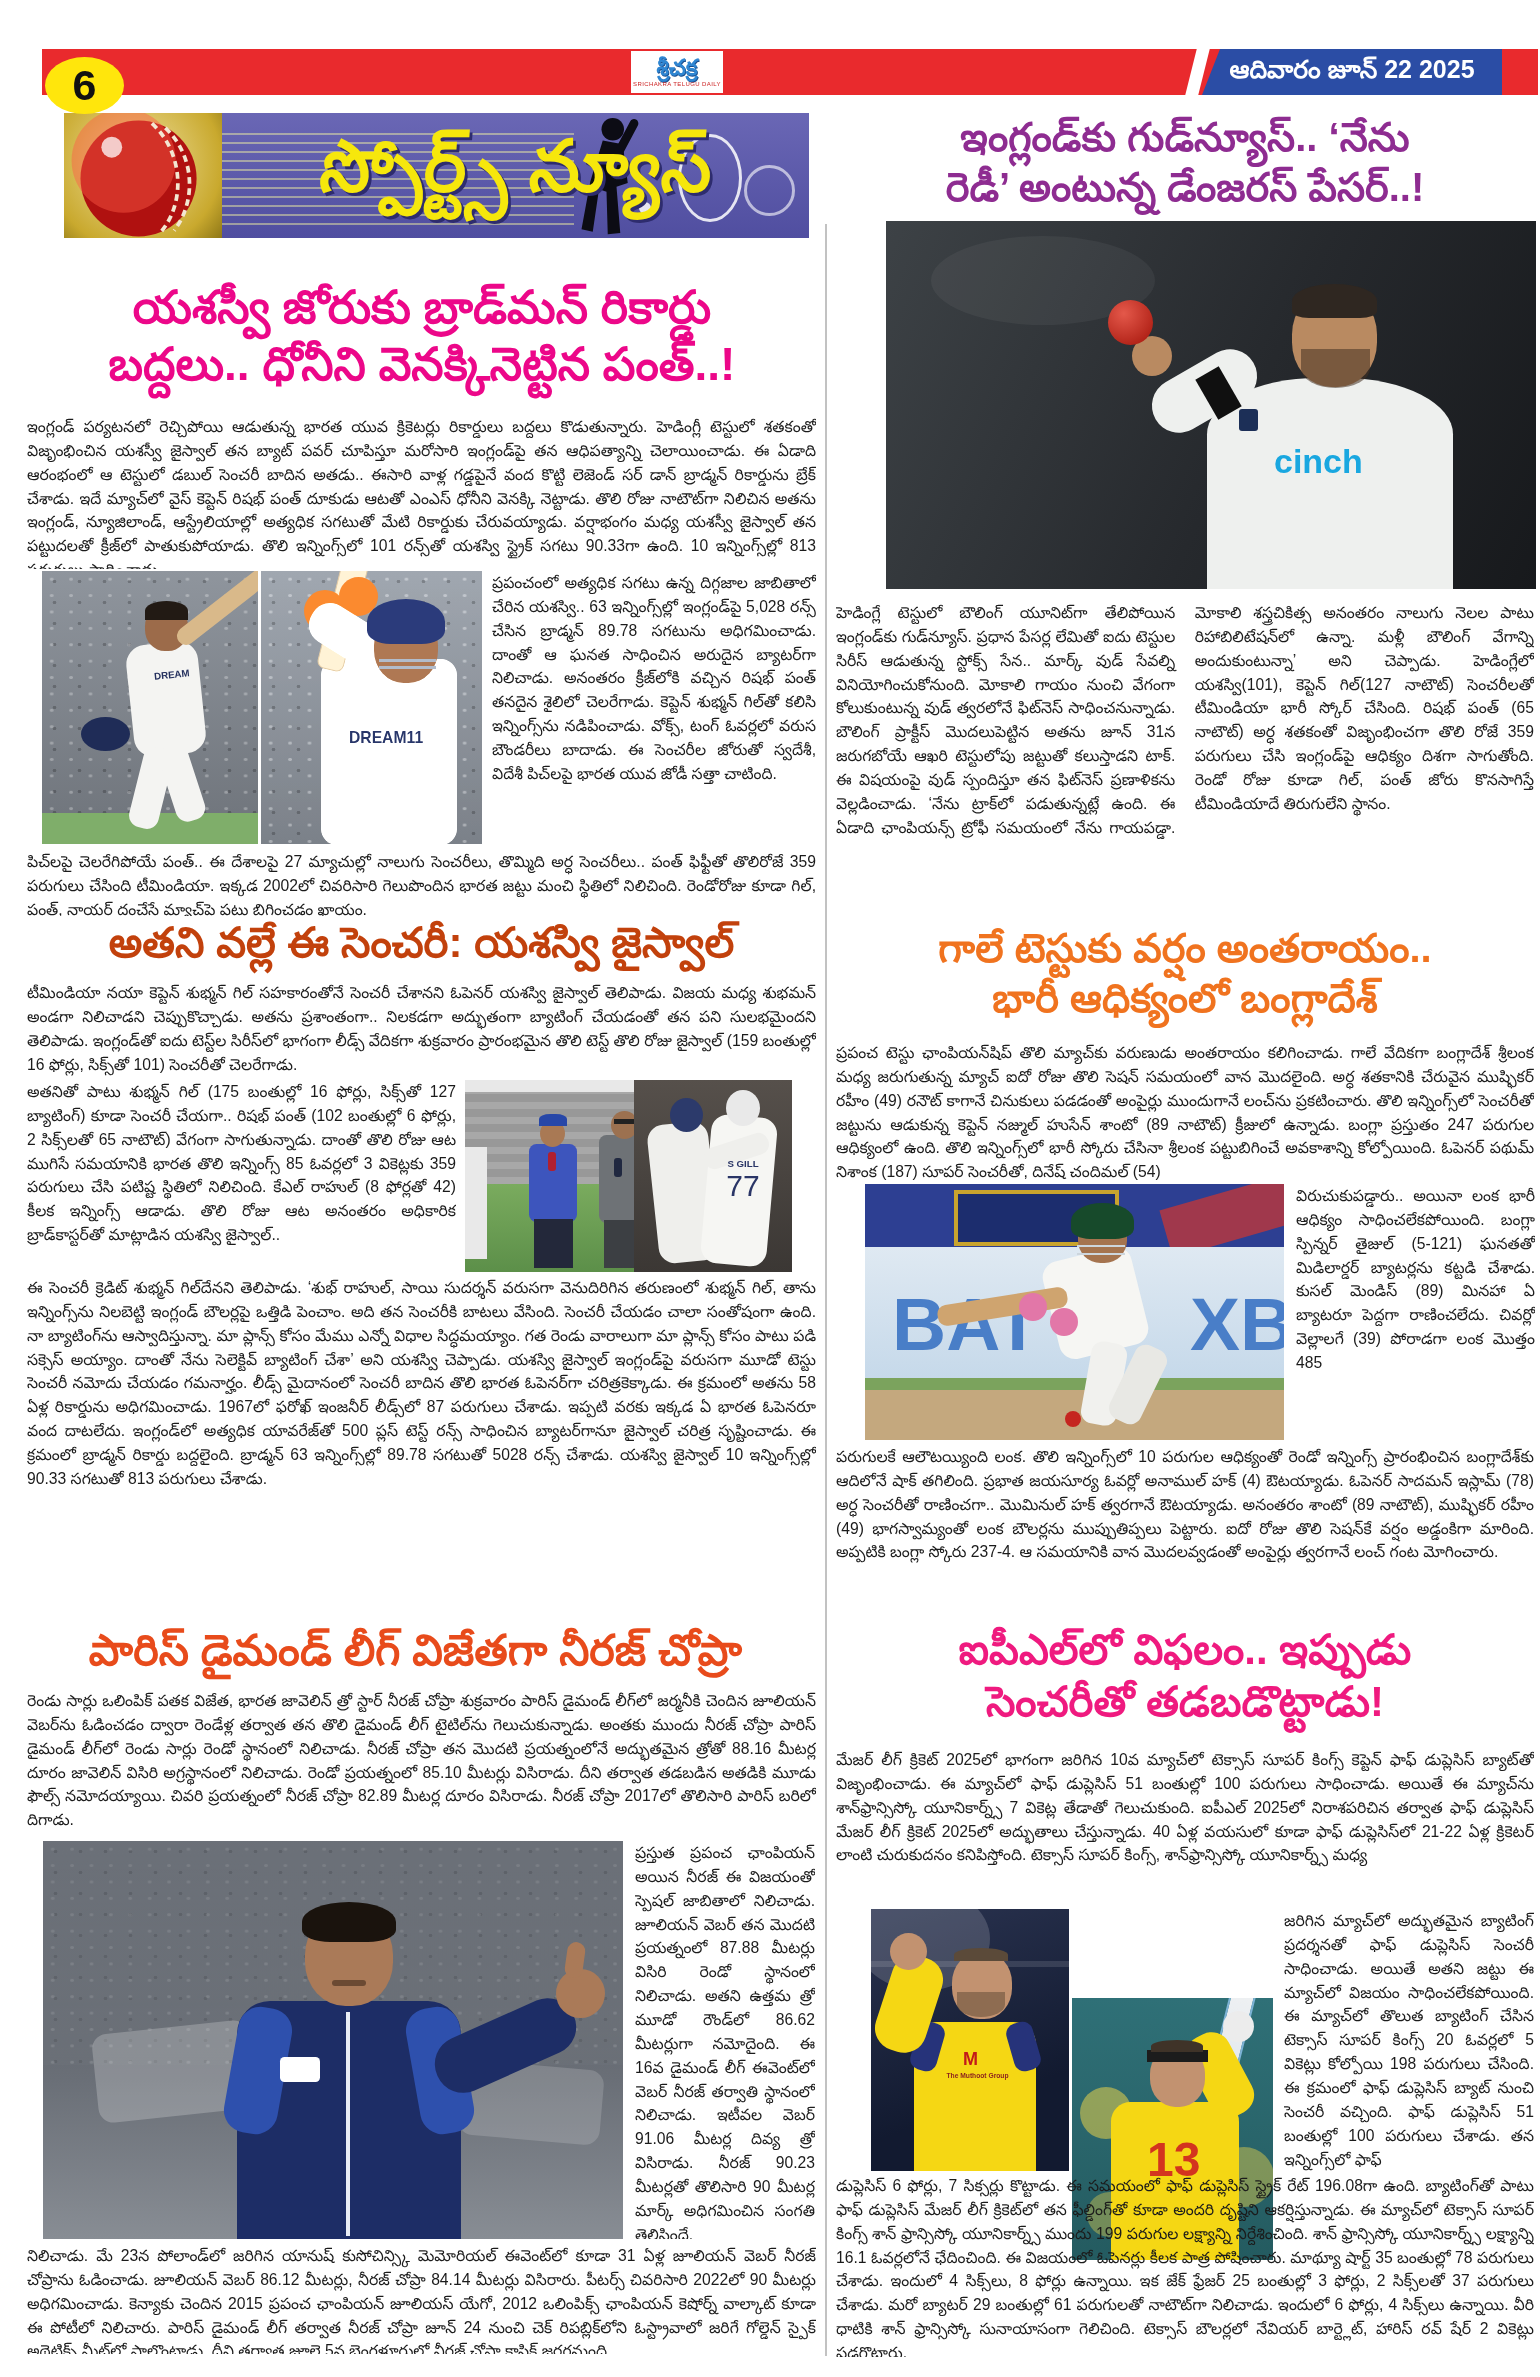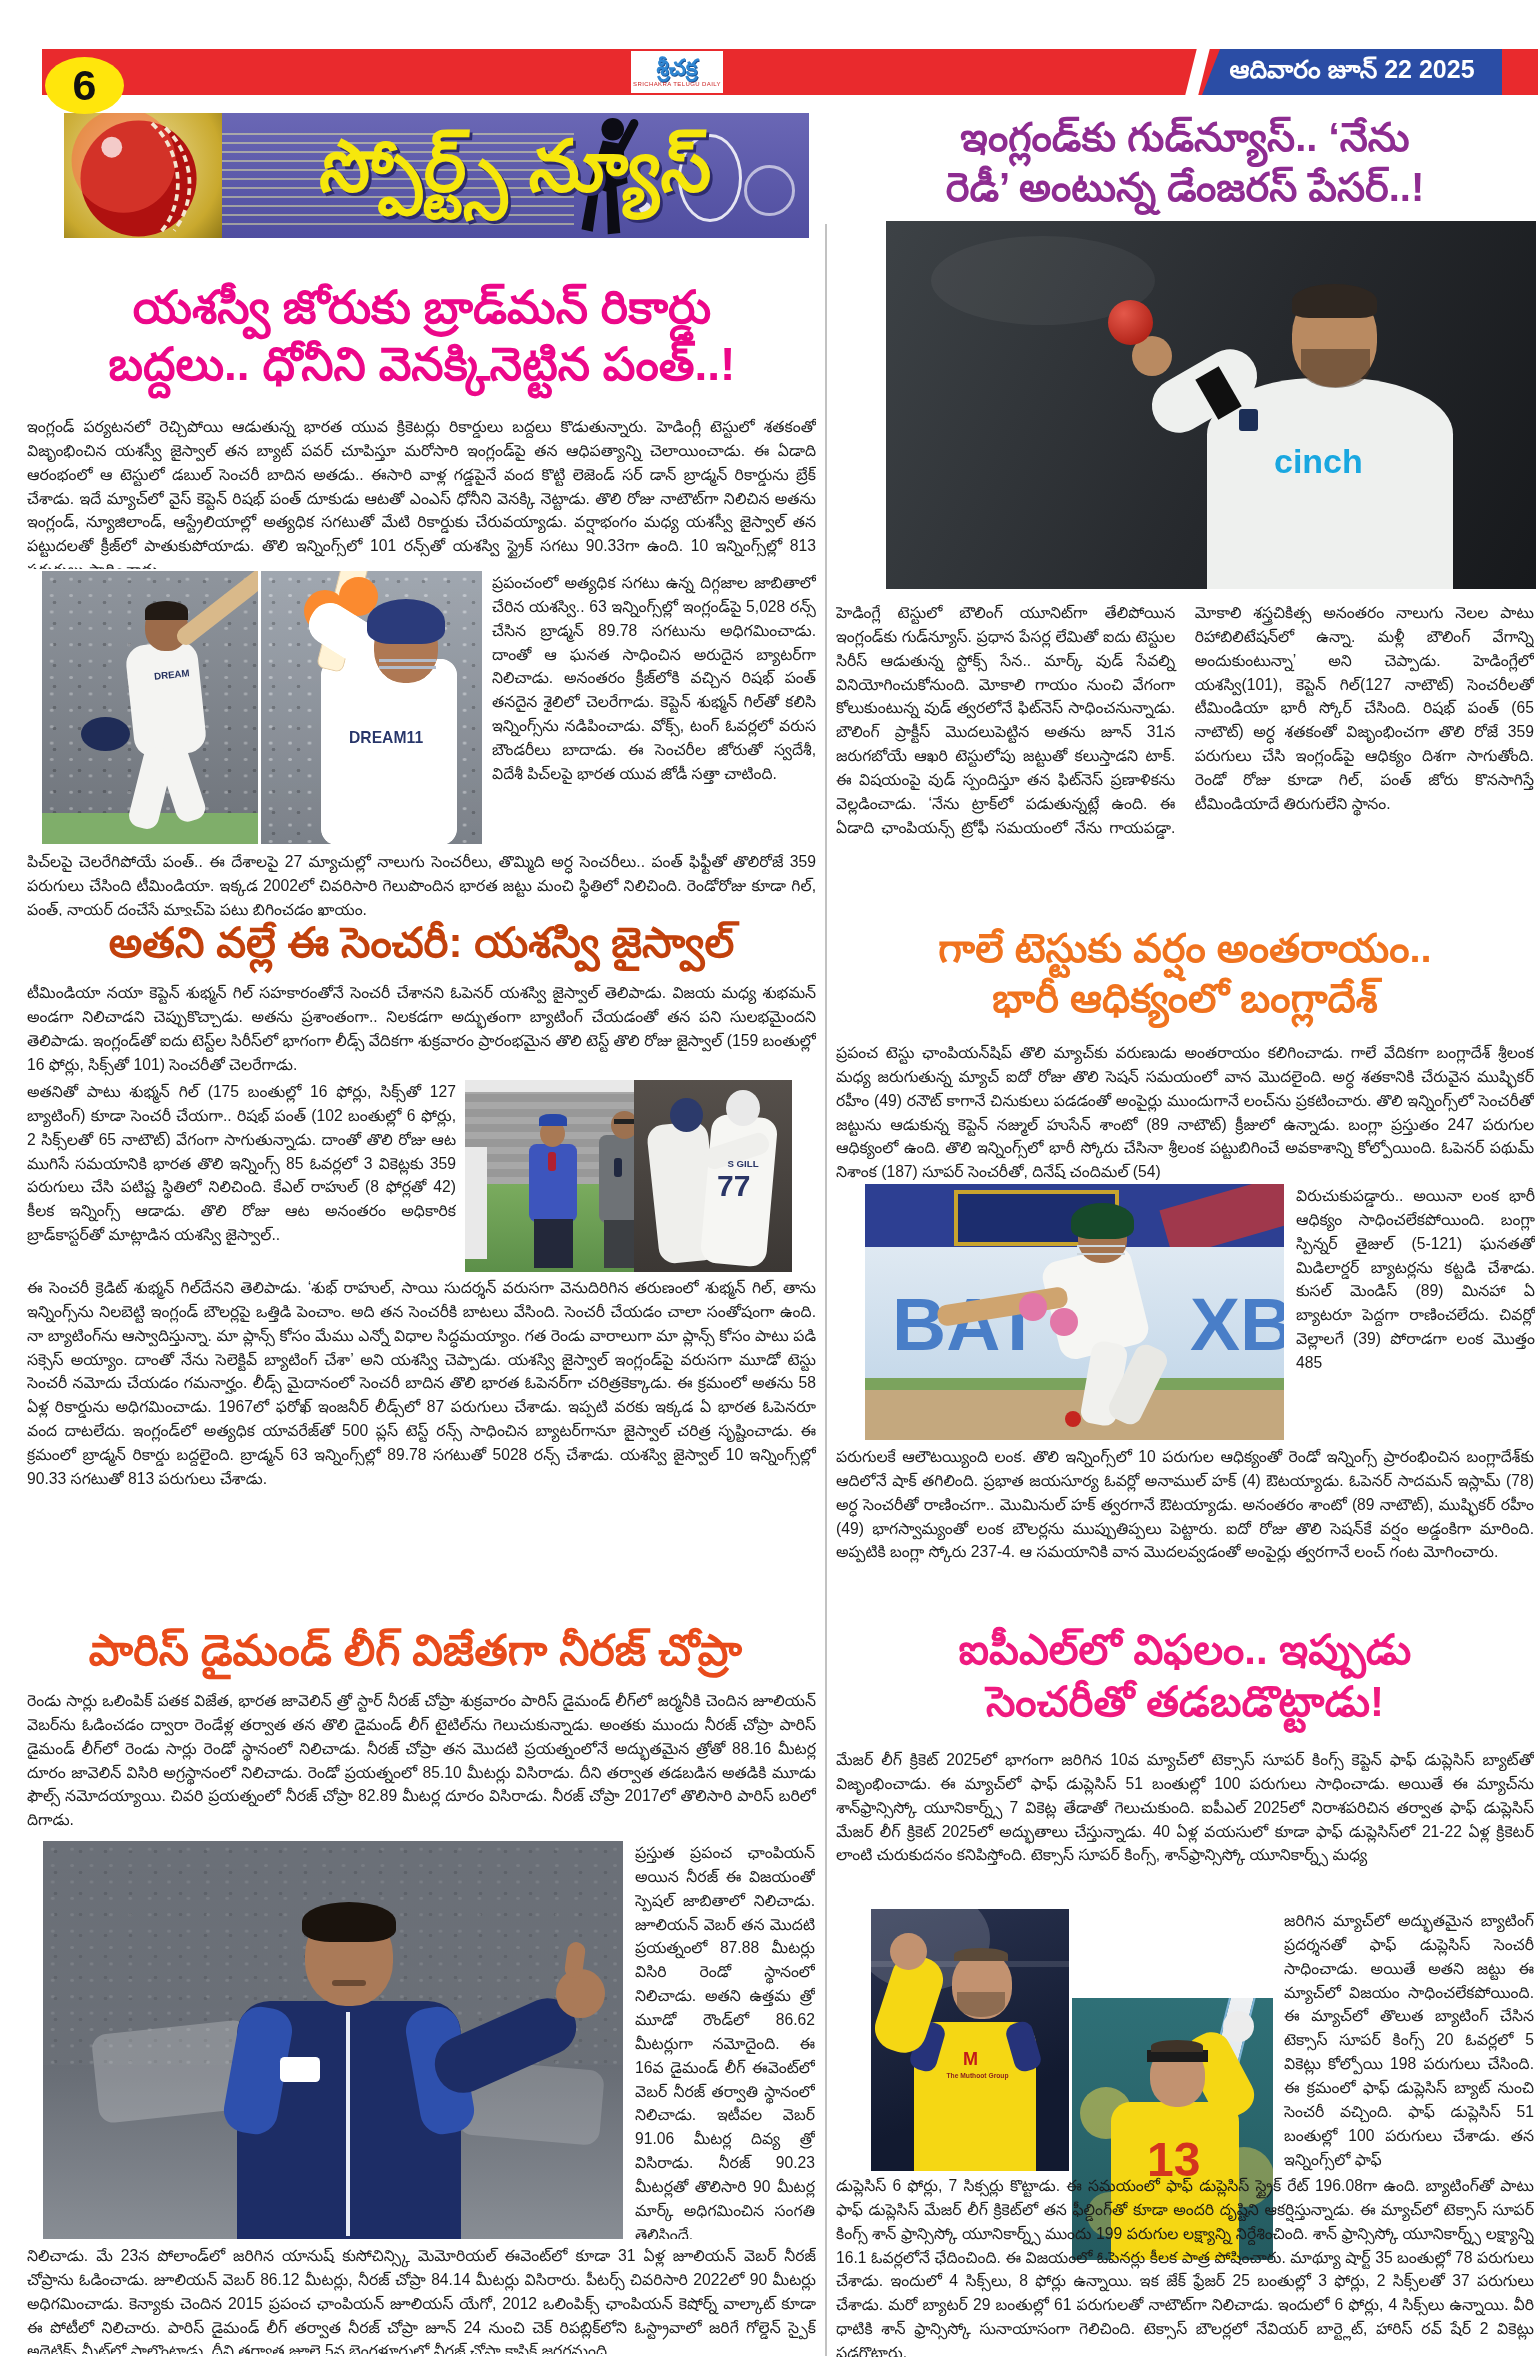--- a/index.html
+++ b/index.html
@@ -160,21 +160,21 @@
     <div class="ph" style="left:149px;top:39px;width:21px;height:4.5px;background:#222;"></div>
     <div class="ph" style="left:149px;top:78px;width:7.5px;height:19.4px;background:#202840;border-radius:3px;"></div>
   </div>
   <div class="photo" style="left:634px;top:1080px;width:158px;height:192px;background:linear-gradient(#56504b,#3b3734);">
     <div class="ph" style="left:19.4px;top:43px;width:61px;height:139px;background:#efefec;border-radius:16.4px;transform:rotate(-6deg);"></div>
     <div class="ph" style="left:72px;top:36px;width:66px;height:149px;background:#f6f6f3;border-radius:16.4px;transform:rotate(5deg);"></div>
     <div class="ph" style="left:36px;top:18px;width:33px;height:34px;background:#2c3a6b;border-radius:50%;"></div>
     <div class="ph" style="left:92px;top:10.4px;width:34px;height:36px;background:#e9e9e9;border-radius:50%;"></div>
     <div class="ph" style="left:69px;top:60px;width:67px;height:22.4px;background:#efefec;border-radius:10.4px;transform:rotate(-18deg);"></div>
     <div class="ph" style="left:83px;top:78px;width:52px;text-align:center;font-size:9.7px;font-weight:bold;color:#2a3566;">S GILL</div>
-    <div class="ph" style="left:83px;top:89px;width:52px;font-size:30px;font-weight:bold;color:#2a3566;">77</div>
+    <div class="ph" style="left:83px;top:89px;width:52px;text-align:center;font-size:30px;font-weight:normal;color:#2a3566;">77</div>
   </div>
   <div class="abs bt" style="left:27px;top:1276px;width:789px;height:331px;">ఈ సెంచరీ క్రెడిట్ శుభ్మన్ గిల్‌దేనని తెలిపాడు. ‘శుభ్ రాహుల్, సాయి సుదర్శన్ వరుసగా వెనుదిరిగిన తరుణంలో శుభ్మన్ గిల్, తాను ఇన్నింగ్స్‌ను నిలబెట్టి ఇంగ్లండ్ బౌలర్లపై ఒత్తిడి పెంచాం. అది తన సెంచరీకి బాటలు వేసింది. సెంచరీ చేయడం చాలా సంతోషంగా ఉంది. నా బ్యాటింగ్‌ను ఆస్వాదిస్తున్నా. మా ప్లాన్స్ కోసం మేము ఎన్నో విధాల సిద్ధమయ్యాం. గత రెండు వారాలుగా మా ప్లాన్స్ కోసం పాటు పడి సక్సెస్ అయ్యాం. దాంతో నేను సెలెక్టివ్ బ్యాటింగ్ చేశా’ అని యశస్వి చెప్పాడు. యశస్వి జైస్వాల్ ఇంగ్లండ్‌పై వరుసగా మూడో టెస్టు సెంచరీ నమోదు చేయడం గమనార్హం. లీడ్స్ మైదానంలో సెంచరీ బాదిన తొలి భారత ఓపెనర్‌గా చరిత్రకెక్కాడు. ఈ క్రమంలో అతను 58 ఏళ్ల రికార్డును అధిగమించాడు. 1967లో ఫరోఖ్ ఇంజనీర్ లీడ్స్‌లో 87 పరుగులు చేశాడు. ఇప్పటి వరకు ఇక్కడ ఏ భారత ఓపెనరూ వంద దాటలేదు. ఇంగ్లండ్‌లో అత్యధిక యావరేజ్‌తో 500 ప్లస్ టెస్ట్ రన్స్ సాధించిన బ్యాటర్‌గానూ జైస్వాల్ చరిత్ర సృష్టించాడు. ఈ క్రమంలో బ్రాడ్మన్ రికార్డు బద్దలైంది. బ్రాడ్మన్ 63 ఇన్నింగ్స్‌ల్లో 89.78 సగటుతో 5028 రన్స్ చేశాడు. యశస్వి జైస్వాల్ 10 ఇన్నింగ్స్‌ల్లో 90.33 సగటుతో 813 పరుగులు చేశాడు.</div>
 
   <div class="abs hl hl-orange" style="left:836px;top:924px;width:698px;">
     <div>గాలే టెస్టుకు వర్షం అంతరాయం..</div>
     <div>భారీ ఆధిక్యంలో బంగ్లాదేశ్</div>
   </div>
   <div class="abs bt" style="left:836px;top:1041px;width:698px;height:140px;">ప్రపంచ టెస్టు ఛాంపియన్‌షిప్ తొలి మ్యాచ్‌కు వరుణుడు అంతరాయం కలిగించాడు. గాలే వేదికగా బంగ్లాదేశ్ శ్రీలంక మధ్య జరుగుతున్న మ్యాచ్ ఐదో రోజు తొలి సెషన్ సమయంలో వాన మొదలైంది. అర్ధ శతకానికి చేరువైన ముష్ఫికర్ రహీం (49) రనౌట్ కాగానే చినుకులు పడడంతో అంపైర్లు ముందుగానే లంచ్‌ను ప్రకటించారు. తొలి ఇన్నింగ్స్‌లో సెంచరీతో జట్టును ఆడుకున్న కెప్టెన్ నజ్ముల్ హుసేన్ శాంటో (89 నాటౌట్) క్రీజులో ఉన్నాడు. బంగ్లా ప్రస్తుతం 247 పరుగుల ఆధిక్యంలో ఉంది. తొలి ఇన్నింగ్స్‌లో భారీ స్కోరు చేసినా శ్రీలంక పట్టుబిగించే అవకాశాన్ని కోల్పోయింది. ఓపెనర్ పథుమ్ నిశాంక (187) సూపర్ సెంచరీతో, దినేష్ చందిమల్ (54)</div>
 
   <div class="photo" style="left:865px;top:1184px;width:419px;height:256px;">

